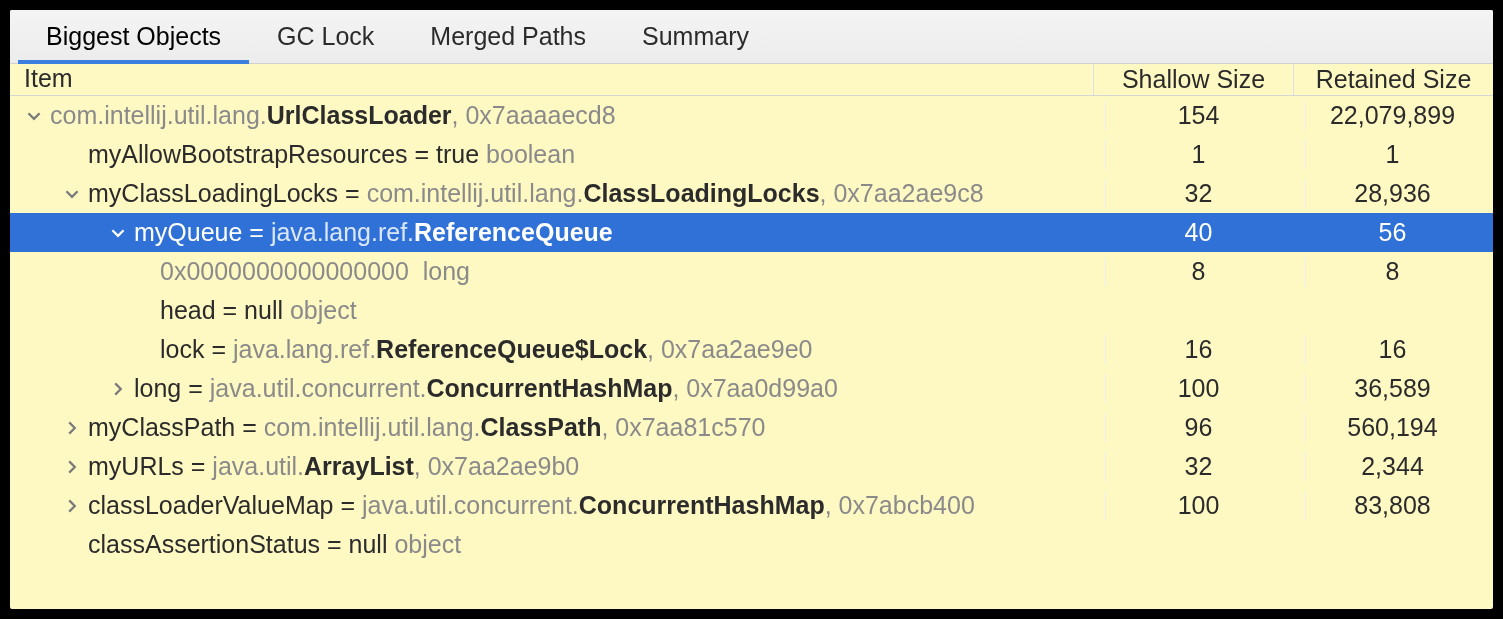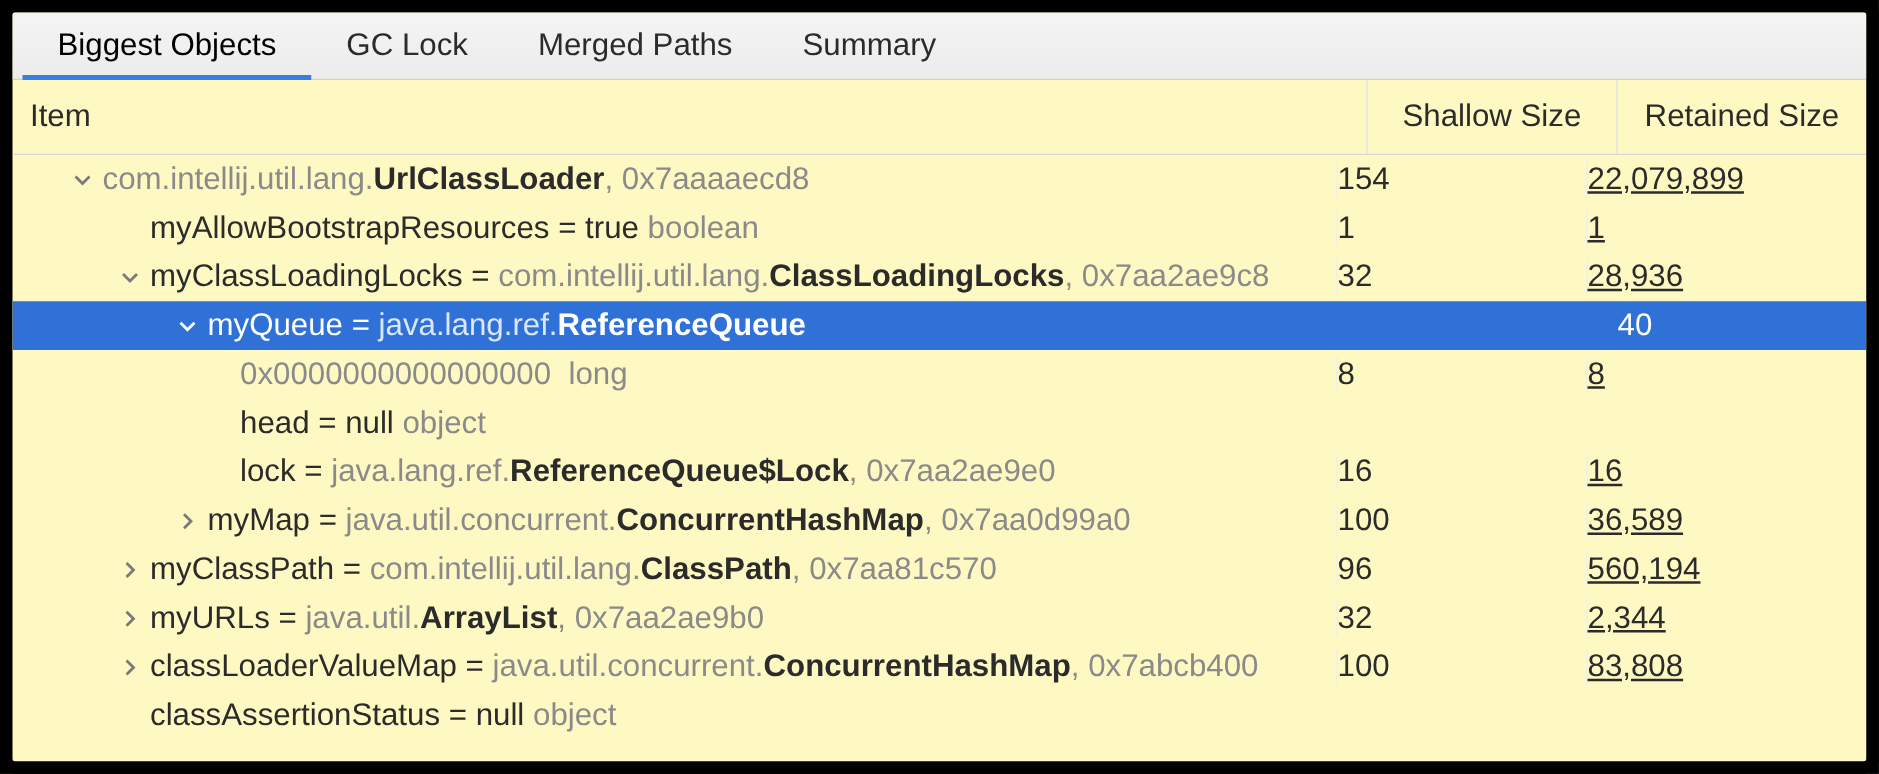--- a/index.html
+++ b/index.html
@@ -1,30 +1,30 @@
 <!DOCTYPE html>
 <html><head>
 <meta charset="utf-8">
 <style>
   * { box-sizing: border-box; margin: 0; padding: 0; }
   html, body { width: 1503px; height: 619px; font-family: -apple-system, BlinkMacSystemFont, "Segoe UI", Helvetica, Arial, sans-serif; background: #000; }
   .frame { position: absolute; left: 0; top: 0; width: 1503px; height: 619px; border: 10px solid #000; border-radius: 12px; background: #fef9c3; overflow: hidden; }
   .tabs { display: flex; align-items: center; height: 54px; background: linear-gradient(#f4f4f4, #ececec); border-bottom: 1px solid #d0d0d0; padding: 0 8px; }
   .tab { padding: 0 28px; height: 54px; display: flex; align-items: center; font-size: 25px; color: #2b2b2b; cursor: pointer; }
   .tab.active { border-bottom: 4px solid #3a7fe0; font-weight: 400; color: #000; padding-top: 4px; }
-  .header-row { display: flex; height: 60px; border-bottom: 1px solid #d6d6d6; font-size: 25px; color: #2b2b2b; align-items: center; }
+  .header-row { display: flex; height: 32px; border-bottom: 1px solid #d6d6d6; font-size: 25px; color: #2b2b2b; align-items: flex-start; }
   .col-item { flex: 1 1 auto; padding-left: 14px; display: flex; align-items: center; }
   .col-shallow { width: 200px; text-align: center; border-left: 1px solid #e0e0e0; height: 100%; display: flex; align-items: center; justify-content: center; }
   .col-retained { width: 200px; text-align: center; border-left: 1px solid #e0e0e0; height: 100%; display: flex; align-items: center; justify-content: center; }
   .tree { font-size: 25px; color: #2b2b2b; }
-  .row { display: flex; align-items: center; height: 39px; padding-left: 32px; }
+  .row { display: flex; align-items: center; height: 39px; }
   .row.selected { background: #2f71d6; color: #fff; }
   .cell-item { flex: 1 1 auto; display: flex; align-items: center; overflow: hidden; white-space: nowrap; }
-  .cell-shallow { width: 200px; text-align: left; padding-right: 14px; border-left: 1px solid transparent; }
-  .cell-retained { width: 224px; text-align: left; padding-right: 14px; border-left: 1px solid transparent; text-decoration: underline; }
+  .cell-shallow { width: 200px; text-align: center; padding-right: 14px; border-left: 1px solid transparent; }
+  .cell-retained { width: 188px; text-align: center; padding-right: 14px; border-left: 1px solid transparent; }
   .row:not(.selected) .cell-shallow,
   .row:not(.selected) .cell-retained { border-left: 1px solid #eeeeee; }
   .chev { width: 20px; display: inline-flex; justify-content: center; align-items: center; color: #7a7a7a; font-size: 18px; margin-right: 6px; }
   .row.selected .chev { color: #fff; }
   .indent-0 { padding-left: 14px; }
   .indent-1 { padding-left: 52px; }
   .indent-2 { padding-left: 88px; margin-left: 10px; }
   .indent-3 { padding-left: 124px; }
   .gray { color: #8a8a8a; }
   .row.selected .gray { color: #dbe7fb; }
@@ -94,20 +94,21 @@
           <span class="chev">
             <svg width="14" height="14" viewBox="0 0 10 10">
               <path d="M1 3 L5 7 L9 3" fill="none" stroke="#fff" stroke-width="1.6"></path>
             </svg>
           </span>
           <span class="seg ">myQueue = </span>
           <span class="seg gray">java.lang.ref.</span>
           <span class="seg bold">ReferenceQueue</span>
         </div>
         <div class="cell-shallow">40</div>
+        <div class="cell-retained">56</div>
       </div>
       <div class="row">
         <div class="cell-item indent-3">
           <span class="noicon"></span>
           <span class="seg gray">0x0000000000000000  long</span>
         </div>
         <div class="cell-shallow">8</div>
         <div class="cell-retained">8</div>
       </div>
       <div class="row">
@@ -130,21 +131,21 @@
         <div class="cell-shallow">16</div>
         <div class="cell-retained">16</div>
       </div>
       <div class="row">
         <div class="cell-item indent-2">
           <span class="chev">
             <svg width="14" height="14" viewBox="0 0 10 10">
               <path d="M3 1 L7 5 L3 9" fill="none" stroke="#7a7a7a" stroke-width="1.6"></path>
             </svg>
           </span>
-          <span class="seg ">myMap = </span>
+          <span class="seg ">long = </span>
           <span class="seg gray">java.util.concurrent.</span>
           <span class="seg bold">ConcurrentHashMap</span>
           <span class="seg gray">, 0x7aa0d99a0</span>
         </div>
         <div class="cell-shallow">100</div>
         <div class="cell-retained">36,589</div>
       </div>
       <div class="row">
         <div class="cell-item indent-1">
           <span class="chev">

